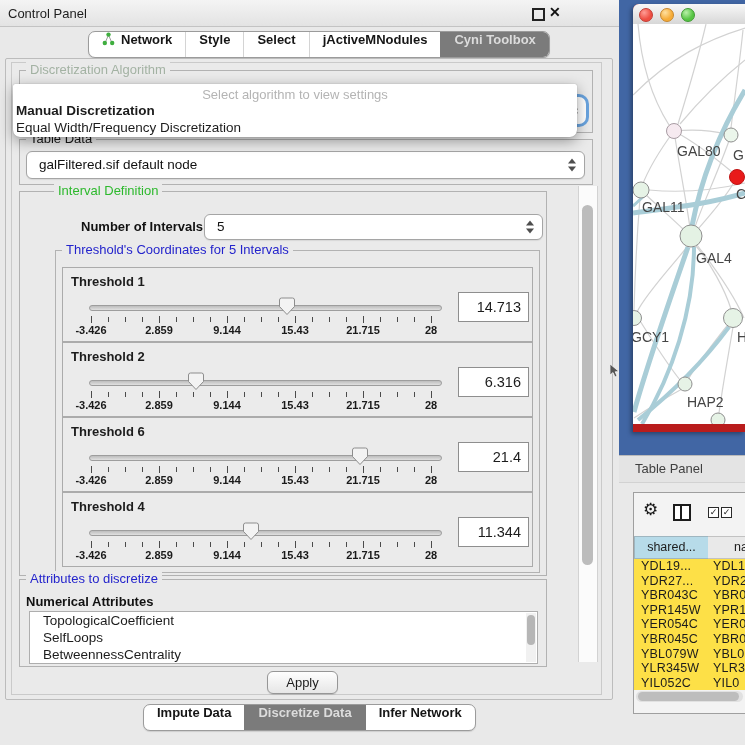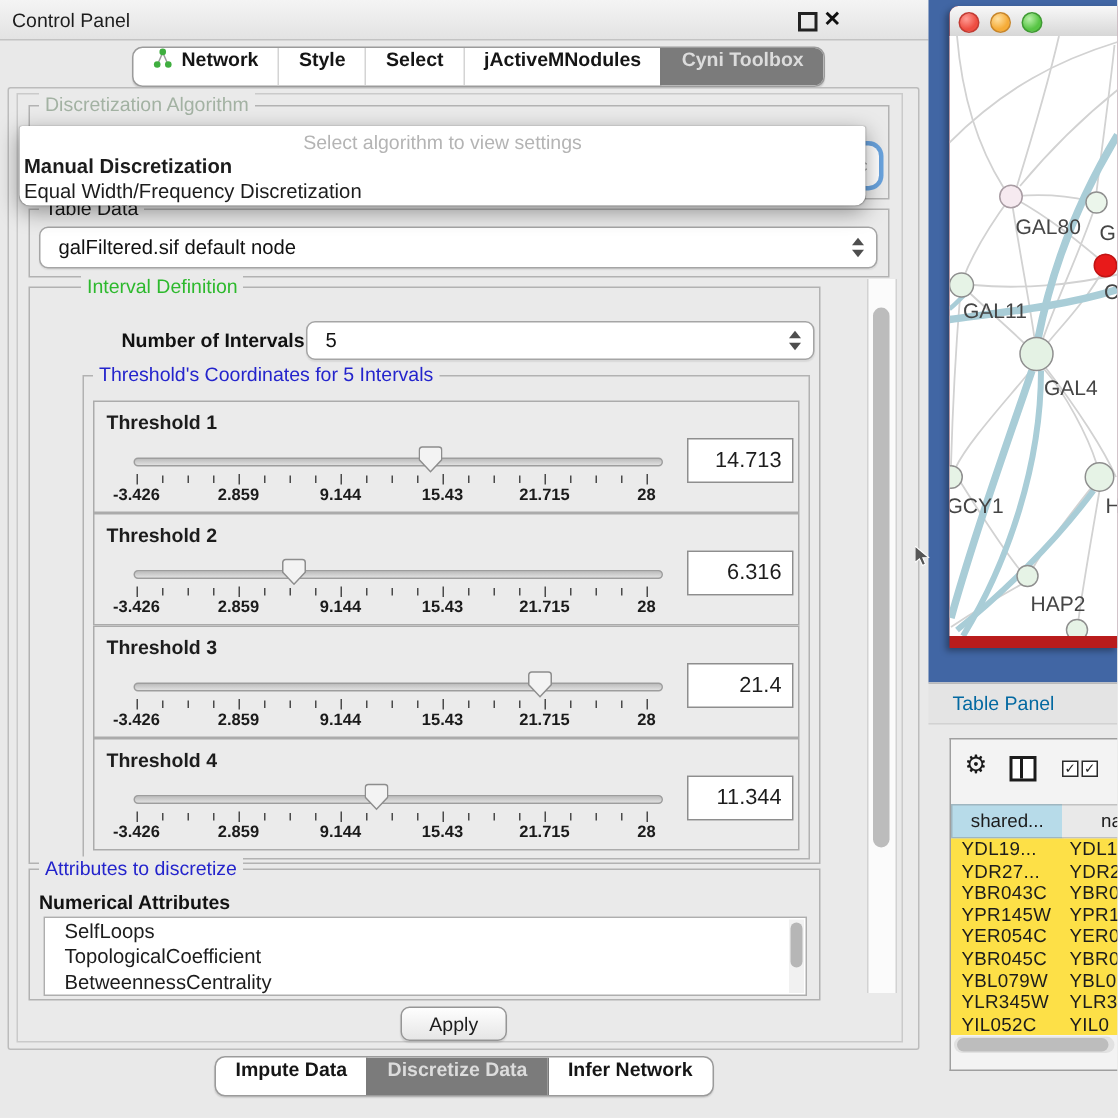--- a/index.html
+++ b/index.html
@@ -102,21 +102,21 @@
   .win-bar{position:absolute;left:0;top:0;width:112px;height:20px;border-radius:6px 0 0 0;
      background:linear-gradient(#f8f8f8,#d7d7d7);border-bottom:1px solid #b0b0b0;}
   .light{position:absolute;top:4px;width:12px;height:12px;border-radius:50%;}
   .l-red{left:6px;background:radial-gradient(circle at 35% 30%,#ff9d95,#ee4e42 60%);border:1px solid #c23b33;}
   .l-yellow{left:27px;background:radial-gradient(circle at 35% 30%,#ffe0a0,#f6ac38 60%);border:1px solid #c8862a;}
   .l-green{left:48px;background:radial-gradient(circle at 35% 30%,#b8f0a8,#57c544 60%);border:1px solid #3f9a33;}
   .net-canvas{position:absolute;left:0;top:20px;width:112px;height:400px;overflow:hidden;background:#fff;}
 
   .tp-header{left:619px;top:455px;width:126px;height:26px;background:#e4e4e4;
      border-top:1px solid #bababa;border-bottom:1px solid #d2d2d2;}
-  .tp-title{position:absolute;left:16px;top:5px;font-size:13px;color:#0369a1;}
+  .tp-title{position:absolute;left:16px;top:5px;font-size:13px;color:#404040;}
   .table-box{left:633px;top:492px;width:112px;height:220px;background:#f3f3f3;
      border:1px solid #9f9f9f;border-right:none;}
   .gear{position:absolute;left:9px;top:6px;font-size:17px;color:#191919;}
   .split-icon{position:absolute;left:39px;top:11px;width:14px;height:13px;border:2px solid #1c1c1c;background:#fff;}
   .split-icon:after{content:"";position:absolute;left:5px;top:0;width:2px;height:13px;background:#1c1c1c;}
   .cbx{position:absolute;top:14px;width:9px;height:9px;border:1px solid #2a2a2a;background:#fff;
      font-size:9px;line-height:9px;text-align:center;color:#222;}
   .tab-head{position:absolute;top:43px;height:21px;font-size:12.5px;line-height:21px;}
   .th1{left:0;width:73px;background:#b7dbe9;border:1px solid #9fb6c0;text-align:center;}
   .th2{left:74px;width:38px;background:#e9e9e9;border-top:1px solid #c2c2c2;border-bottom:1px solid #c2c2c2;
@@ -265,21 +265,21 @@
             <div class="tick" style="left: 368px; top: 48px; height: 7px;"></div>
             <div class="slabel" style="left: 28px;">-3.426</div>
             <div class="slabel" style="left: 96px;">2.859</div>
             <div class="slabel" style="left: 164px;">9.144</div>
             <div class="slabel" style="left: 232px;">15.43</div>
             <div class="slabel" style="left: 300px;">21.715</div>
             <div class="slabel" style="left: 368px;">28</div>
             <div class="tval">6.316</div>
           </div>
           <div class="tbox" style="top: 166px;">
-            <div class="tlabel">Threshold 3</div>
+            <div class="tlabel">Threshold 6</div>
             <div class="track"></div>
             <div class="thumb" style="left: 288.594px;"><svg width="16" height="19" viewBox="0 0 16 19">
                 <path d="M2.5,1 h11 a2,2 0 0 1 2,2 v6.5 L8,17.5 L0.5,9.5 V3 a2,2 0 0 1 2,-2 z" fill="#f3f3f3" stroke="#8d8d8d"></path>
               </svg></div>
             <div class="tick" style="left: 28px; top: 48px; height: 7px;"></div>
             <div class="tick" style="left: 45px; top: 49px; height: 5px;"></div>
             <div class="tick" style="left: 62px; top: 49px; height: 5px;"></div>
             <div class="tick" style="left: 79px; top: 49px; height: 5px;"></div>
             <div class="tick" style="left: 96px; top: 48px; height: 7px;"></div>
             <div class="tick" style="left: 113px; top: 49px; height: 5px;"></div>
@@ -342,22 +342,22 @@
             <div class="tval">11.344</div>
           </div>
         </div>
     </div>
   </div>
 
   <div class="abs grp grp-attr">
     <span class="grp-title t-blue">Attributes to discretize</span>
     <span class="abs lbl-bold lbl-numattr">Numerical Attributes</span>
     <div class="abs attr-list" id="attr-list">
+        <div class="attr-item">TopologicalCoefficient</div>
         <div class="attr-item">SelfLoops</div>
-        <div class="attr-item">TopologicalCoefficient</div>
         <div class="attr-item">BetweennessCentrality</div>
         <div class="list-scroll">
           <div class="list-thumb"></div>
         </div>
       </div>
   </div>
 
   <div class="abs main-scroll">
     <div class="main-thumb"></div>
   </div>

